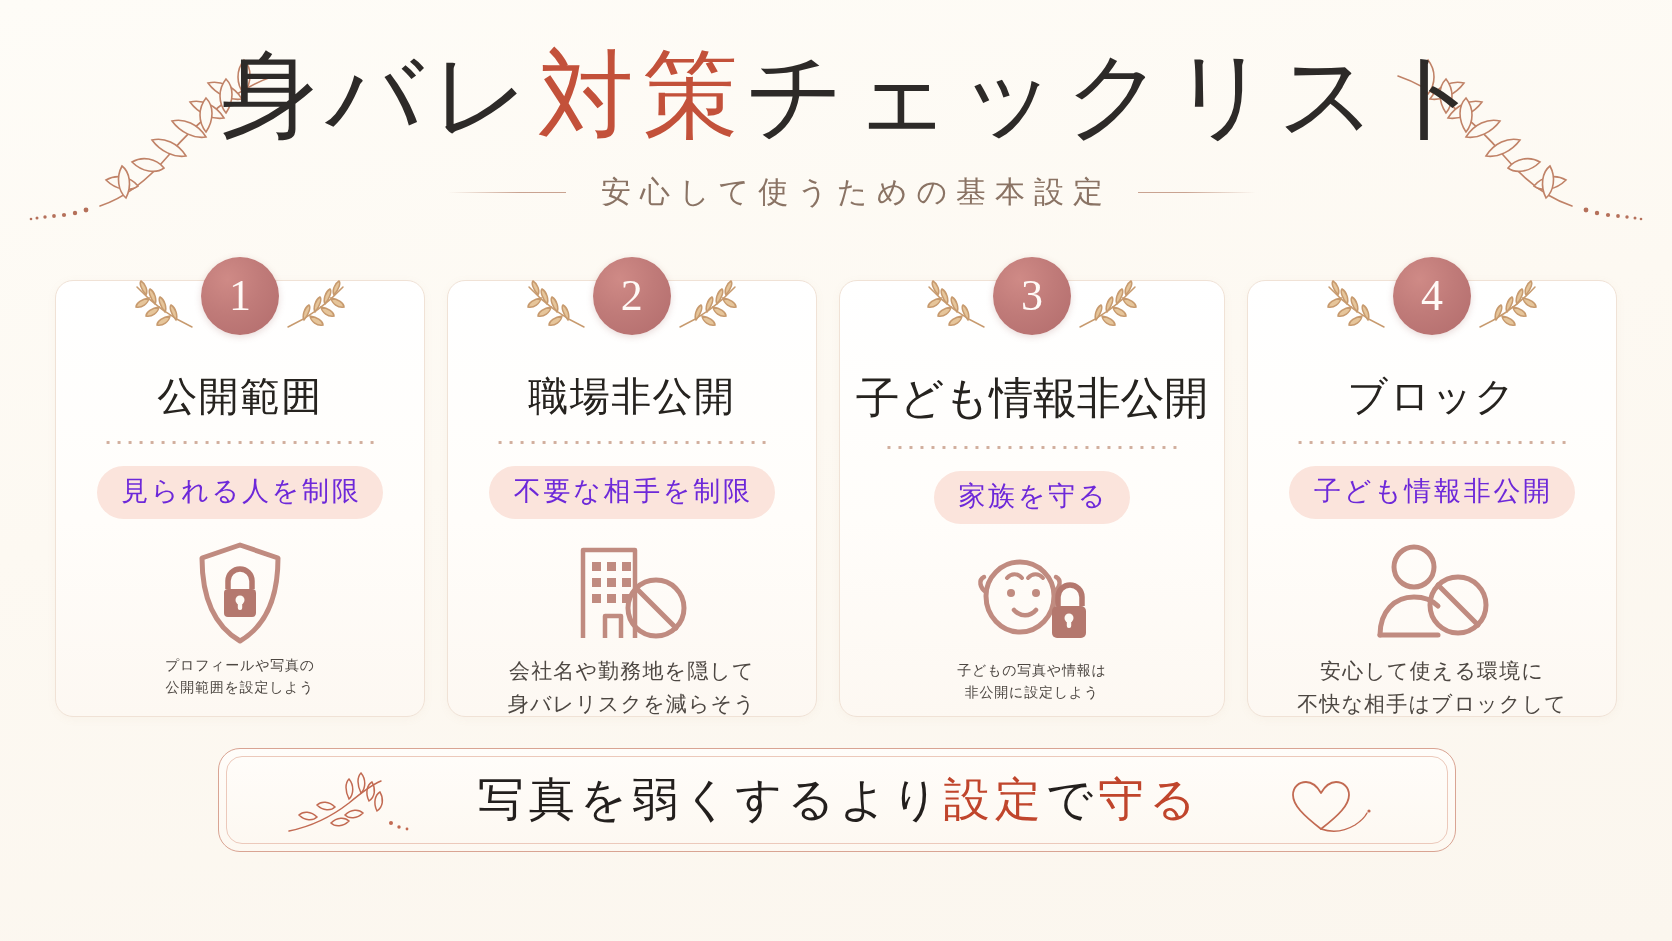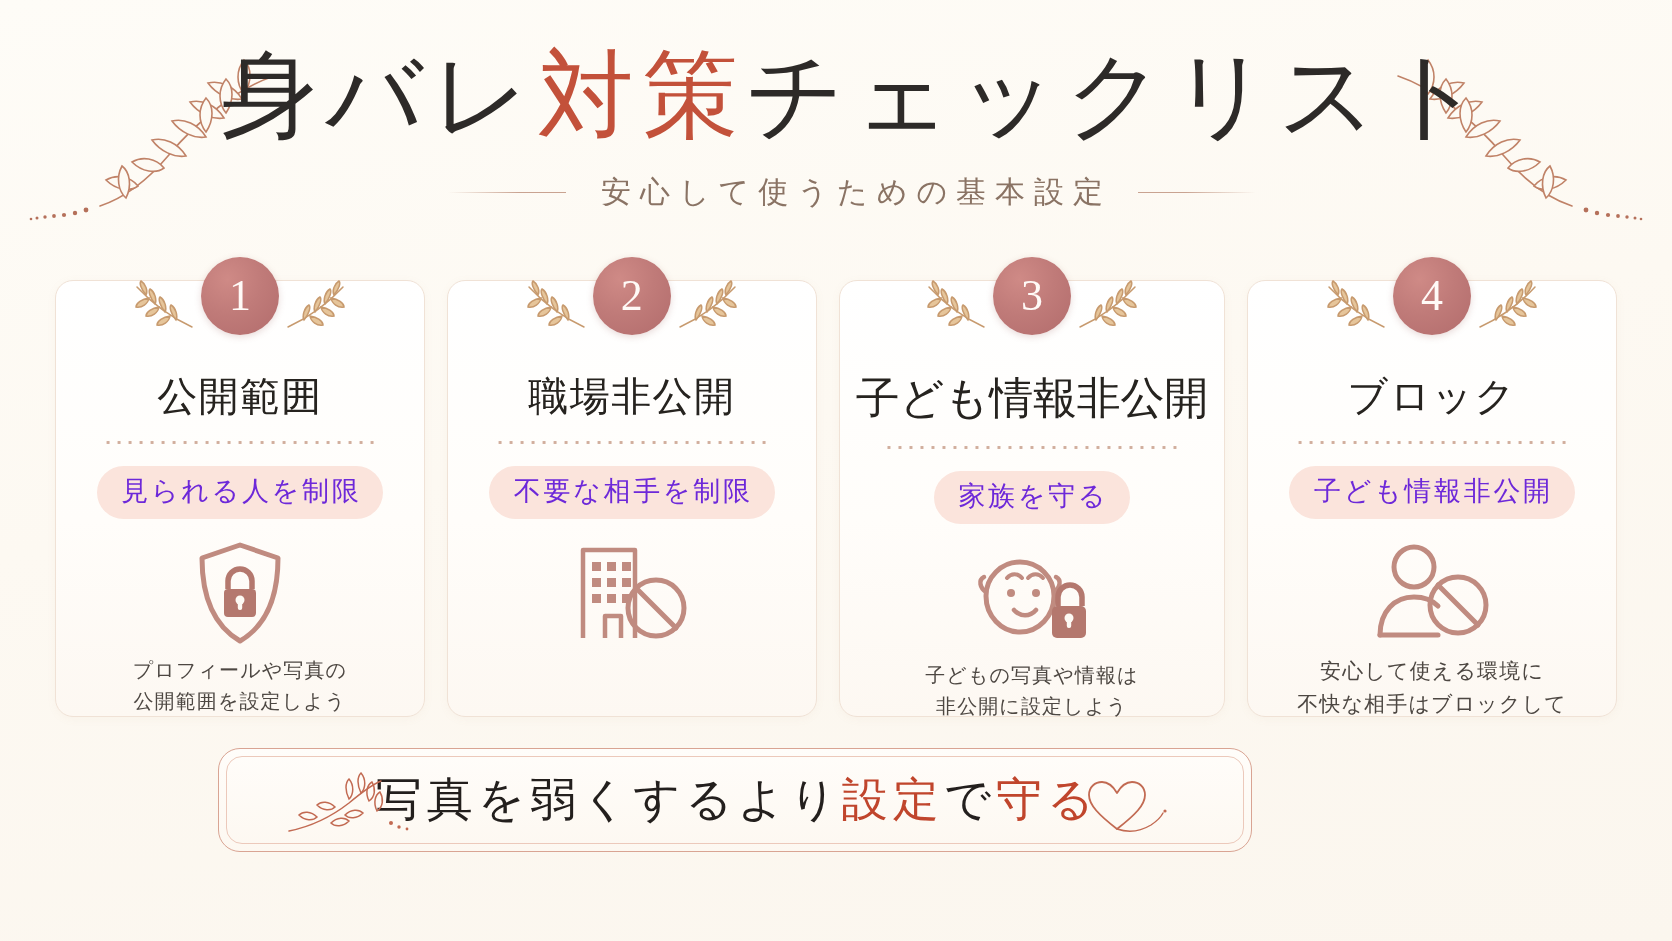--- a/index.html
+++ b/index.html
@@ -167,35 +167,35 @@
   .icon-box {
     height: 112px;
     margin-top: 18px;
     display: flex;
     align-items: center;
     justify-content: center;
   }
 
   .card-desc {
     margin-top: 6px;
-    font-size: 20px;
+    font-size: 14px;
     line-height: 1.55;
     letter-spacing: 0.055em;
     color: #4d4742;
     font-family: "Liberation Sans", "DejaVu Sans", sans-serif;
     white-space: nowrap;
   }
   .card-desc.small { font-size: 21px; }
 
   
   .banner {
     position: absolute;
     left: 218px;
     top: 748px;
-    width: 1034px;
+    width: 1238px;
     height: 104px;
     border: 1.5px solid #d9a493;
     border-radius: 22px;
     background: linear-gradient(180deg, #fffdfa 0%, #fdf8f1 100%);
     font-family: Liberation Serif, serif;
   }
   .banner-inner {
     position: absolute;
     inset: 7px;
     border: 1px solid #ecc9bb;
@@ -399,20 +399,24 @@
               <rect x="19" y="52" width="9" height="9"></rect>
                 <rect x="34" y="52" width="9" height="9"></rect>
                 <rect x="49" y="52" width="9" height="9"></rect>
             </g>
             <circle cx="83" cy="66" r="28" fill="none" stroke="#c08b80" stroke-width="5"></circle>
             <line x1="63" y1="46" x2="103" y2="86" stroke="#c08b80" stroke-width="5" stroke-linecap="round"></line>
           </svg>
         </span>
       </div>
 
+      <div class="card-desc small">
+        <div>会社名や勤務地を隠して</div>
+        <div>身バレリスクを減らそう</div>
+      </div>
     </div>
 
     <div class="card">
       <div class="badge-wrap">
         <span class="laurel l">
           <svg width="66" height="52" viewBox="0 0 66 52">
             <g fill="none" stroke="#c79a6e" stroke-width="1.5" stroke-linecap="round">
               <path d="M5,6 C16,18 34,34 60,46"></path>
               <path d="M14,14 C9,8 7,2 9,0 C14,3 16,10 14,14Z" fill="#e6c59a"></path>
               <path d="M23,23 C18,17 16,10 18,8 C23,11 25,19 23,23Z" fill="#e6c59a"></path>

